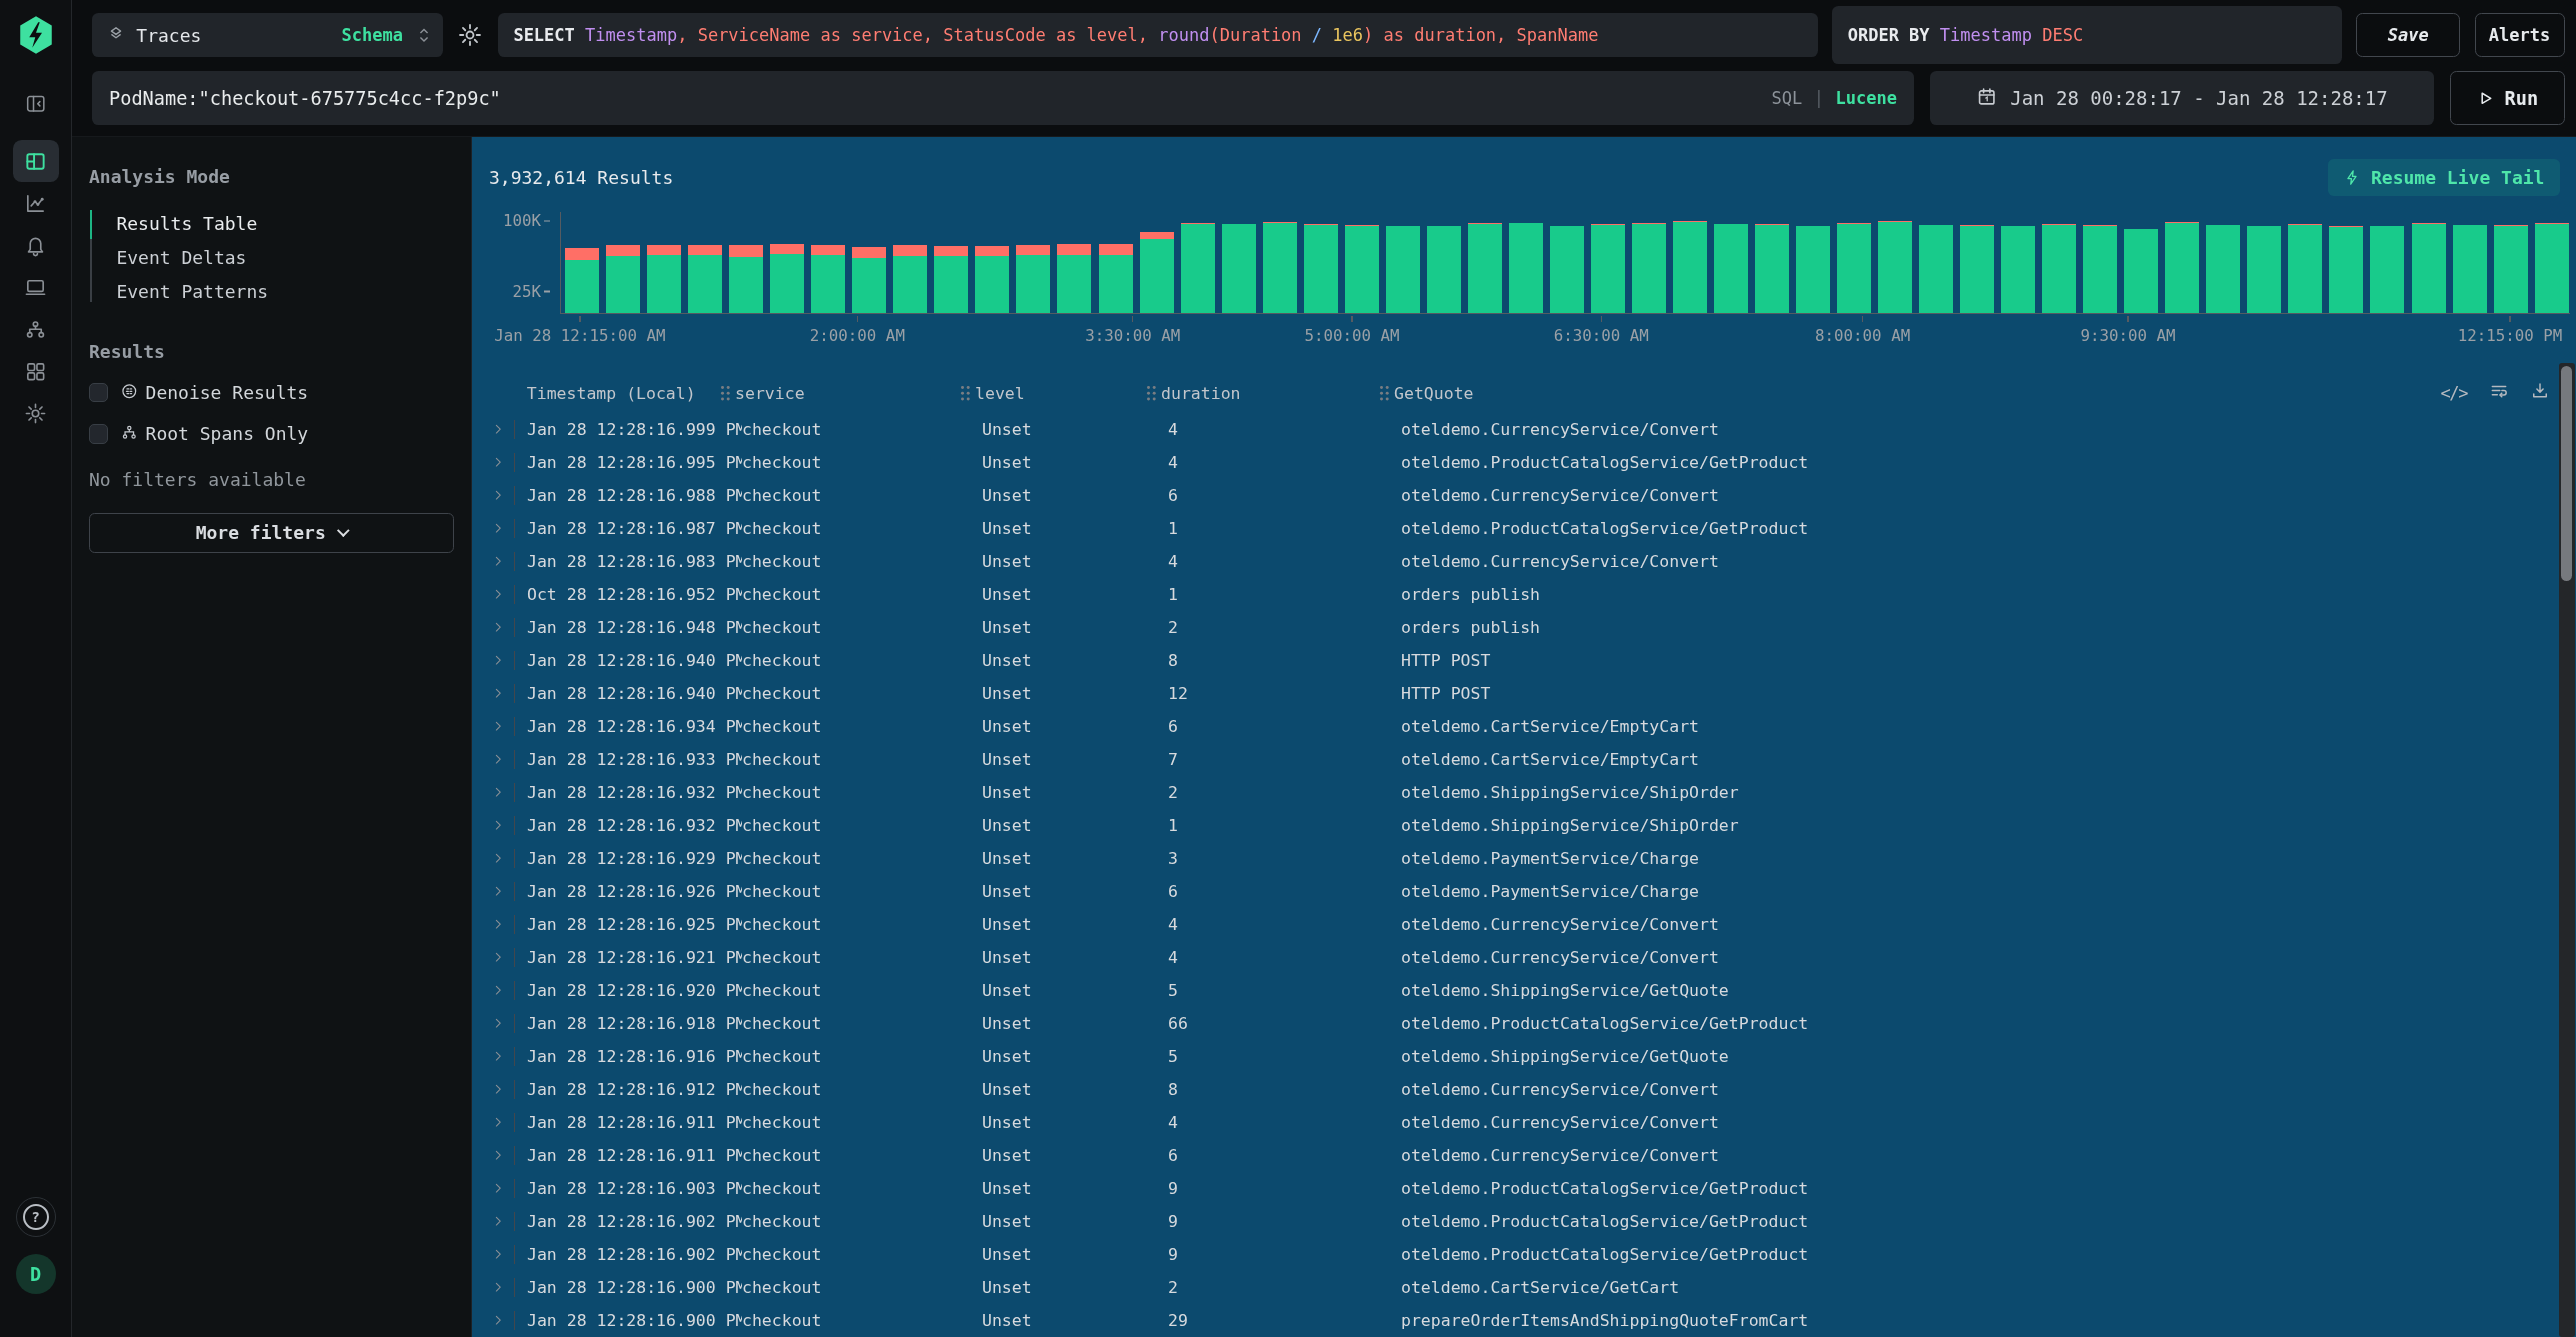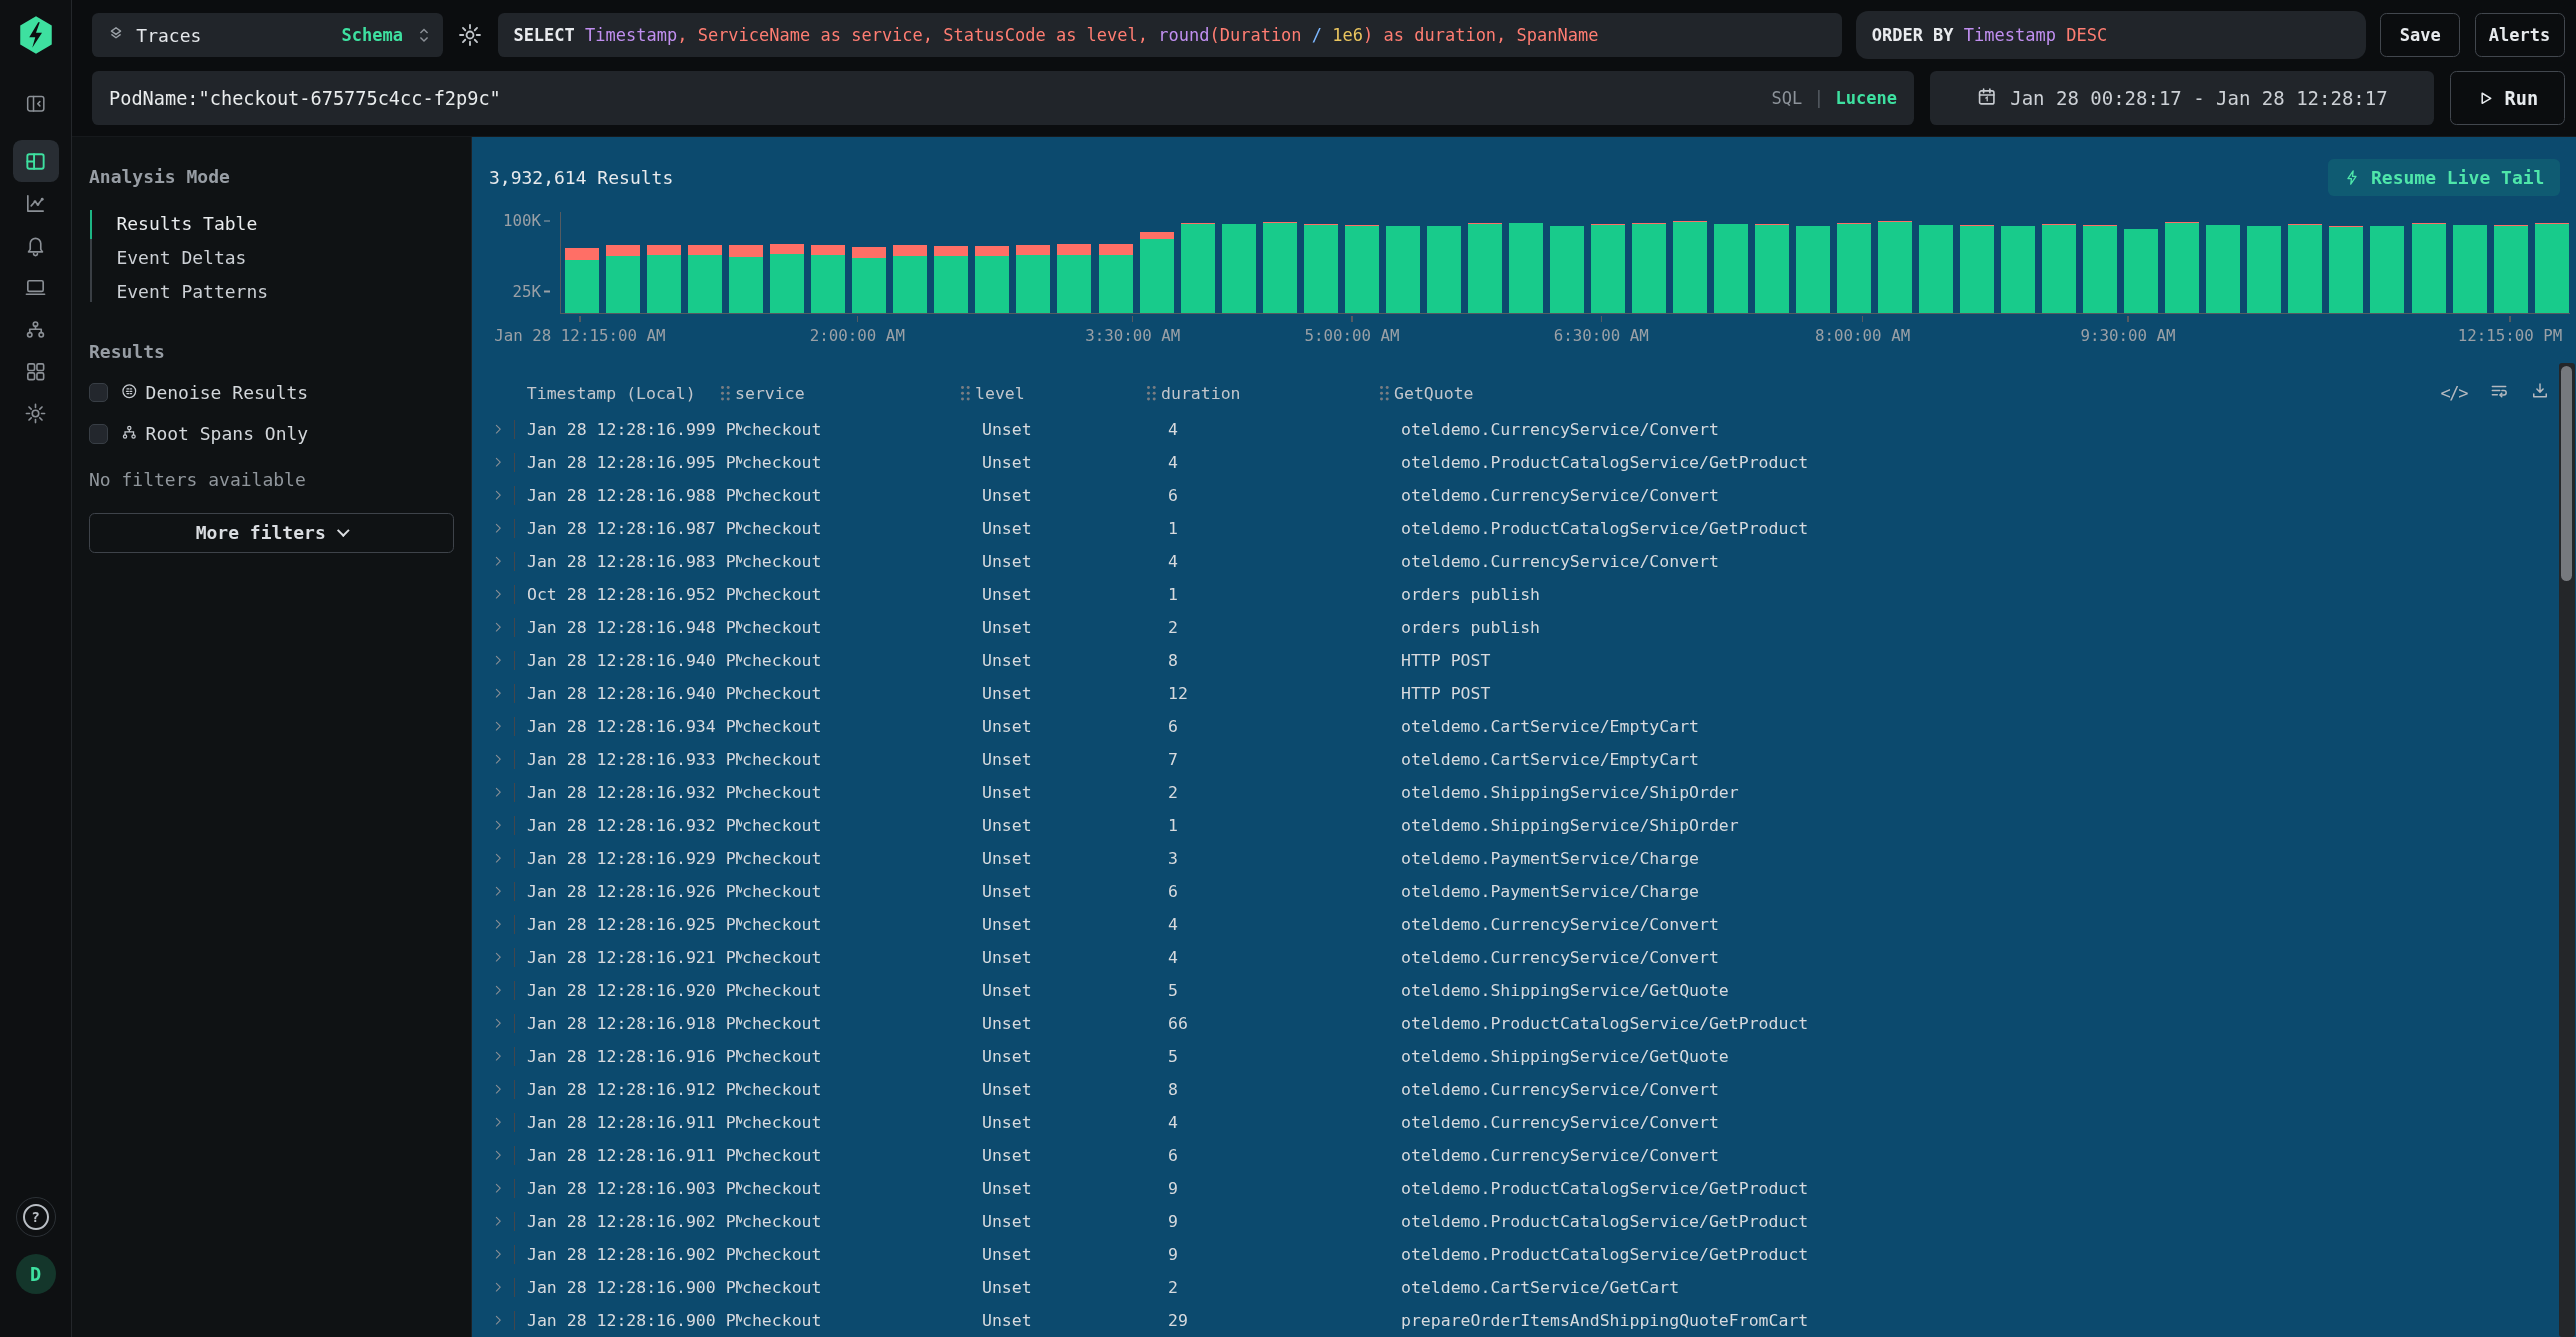--- a/index.html
+++ b/index.html
@@ -31,30 +31,30 @@
   .topbar { height:136px; flex:0 0 136px; padding:13px 11.5px 0 20px; background:#0b0d0f; }
   .row1 { display:flex; align-items:center; gap:14.3px; height:44px; }
   .row2 { display:flex; align-items:center; gap:15.8px; height:54px; margin-top:14.3px; }
   .box  { background:#21252a; border-radius:6.4px; display:flex; align-items:center; }
   .source-select { width:351px; height:44px; padding:0 14.3px; gap:10px; cursor:pointer; }
   .source-select .lbl { font-size:18px; color:#e4e7ea; }
   .schema { margin-left:auto; color:#3ee0a0; font-size:17px; font-weight:600; }
   .updown { display:flex; flex-direction:column; gap:1.4px; color:#8b9096; margin-left:5.7px; }
   .gear-btn { color:#c2c6cb; cursor:pointer; display:flex; }
   .sql-box { flex:1; height:44px; padding:0 15.8px; font-size:17px; white-space:nowrap; overflow:hidden; cursor:text; }
-  .order-box { width:510px; height:48px; padding:0 15.8px; font-size:17px; white-space:nowrap; overflow:hidden; cursor:text;border-radius:12px; }
+  .order-box { width:510px; height:58px; padding:0 15.8px; font-size:17px; white-space:nowrap; overflow:hidden; cursor:text; }
   .tk-kw { color:#e9ebee; font-weight:700; }
   .tk-purple { color:#c18ff0; }
   .tk-red { color:#ff7d72; }
   .tk-yellow { color:#eac55f; }
   .tk-blue { color:#7cb7ff; }
   .btn { height:44px; border:1.4px solid #42474e; border-radius:6.4px; background:transparent;
          color:#e7eaed; font-weight:700; font-size:17px; display:flex; align-items:center;
          justify-content:center; cursor:pointer; font-family:inherit; }
-  .save-btn { width:80px; } .alerts-btn { width:90px; }
+  .save-btn { width:104px;font-style:italic; } .alerts-btn { width:90px; }
   .search-box { flex:1; height:54px; padding:0 17px; font-size:18.6px; color:#e9eced; cursor:text; gap:11.5px; }
   .search-query { flex:1; white-space:nowrap; overflow:hidden; }
   .lang-sql { color:#8d939a; font-size:17px; }
   .lang-div { color:#585e65; font-size:17px; }
   .lang-lucene { color:#3ee0a0; font-size:17px; font-weight:600; }
   .date-box { width:504px; height:54px; justify-content:center; gap:13px; font-size:19px; color:#ccd0d5; cursor:pointer; }
   .date-box svg { stroke:#c8ccd1; fill:none; stroke-width:1.8; stroke-linecap:round; }
   .run-btn { width:115px; height:54px; gap:10px; font-size:18.6px; }
   .run-btn svg { stroke:#e7eaed; fill:none; stroke-width:2; stroke-linejoin:round; }
 

